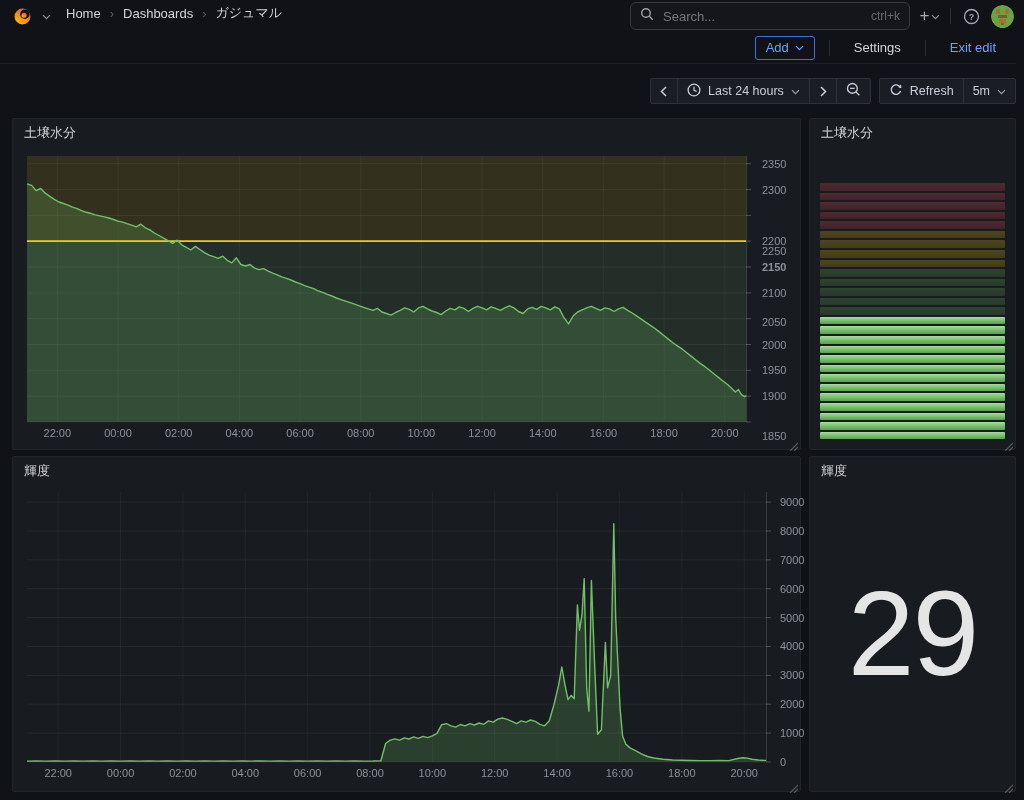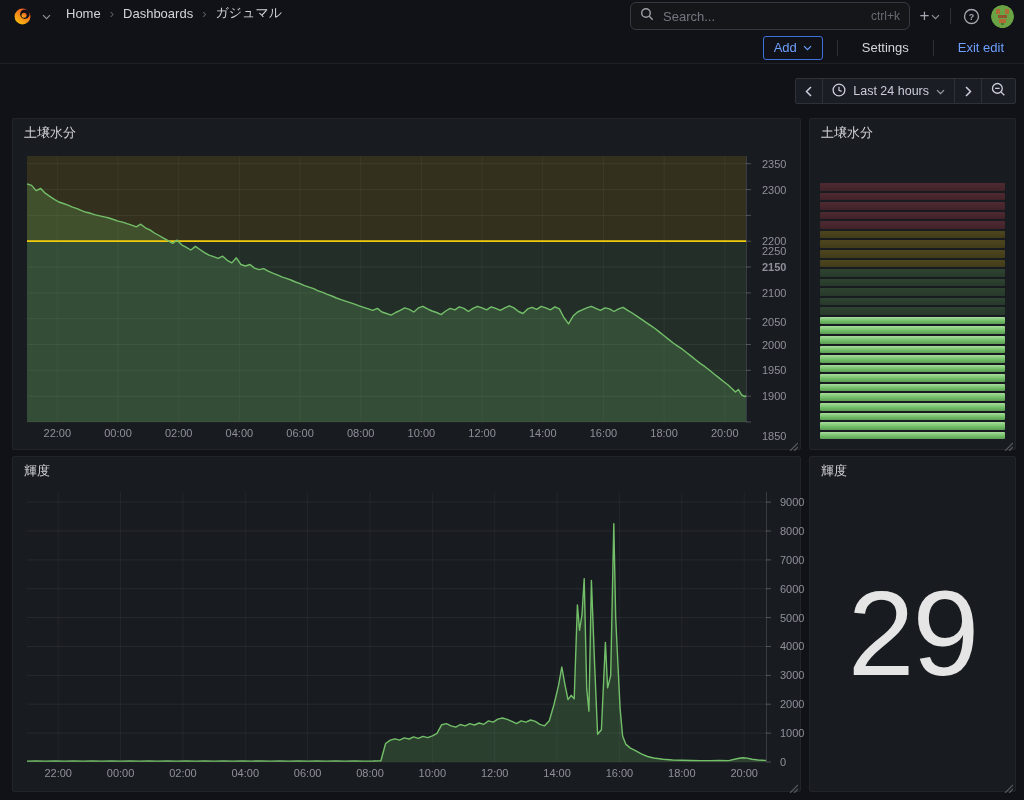--- a/index.html
+++ b/index.html
@@ -20,21 +20,21 @@
   .search-box input{flex:1;background:transparent;border:none;outline:none;color:#ccccdc;font-size:13px;
       font-family:inherit;min-width:0;}
   .search-box input::placeholder{color:rgba(204,204,220,0.52);}
   .kbd-hint{font-size:12px;color:rgba(204,204,220,0.45);white-space:nowrap;}
   .icon-btn{display:flex;align-items:center;justify-content:center;height:24px;min-width:24px;
       color:#a5a8b0;cursor:pointer;gap:2px;border-radius:4px;font-size:16px;}
   .v-div{width:1px;height:16px;background:#2d3036;}
   .avatar{width:23px;height:23px;border-radius:50%;overflow:hidden;cursor:pointer;display:block;}
 
   
-  .toolbar{position:absolute;top:32px;left:0;right:0;height:32px;display:flex;align-items:center;
+  .toolbar{position:absolute;top:32px;left:0;right:8px;height:32px;display:flex;align-items:center;
       justify-content:flex-end;gap:14px;padding:0 10px;box-sizing:border-box;border-bottom:1px solid #1d2025;}
   .btn{height:24px;display:inline-flex;align-items:center;gap:6px;font-size:13px;font-weight:500;
       border-radius:3px;padding:0 10px;cursor:pointer;white-space:nowrap;box-sizing:border-box;}
   .btn-outline{color:#6e9fff;border:1px solid #3d71d9;background:transparent;}
   .btn-text{color:#d4d4dc;}
   .btn-link{color:#6e9fff;}
   .btn-primary{background:#3d71d9;color:#ffffff;padding:0;overflow:hidden;}
   .btn-primary .btn-main{padding:0 10px;display:flex;align-items:center;height:100%;}
   .btn-primary .btn-caret{width:22px;height:100%;display:flex;align-items:center;justify-content:center;
       border-left:1px solid rgba(17,18,23,0.35);}
@@ -189,20 +189,37 @@
           </svg>
       </span>
       <span class="tb-seg">
         <span>
           <svg width="15" height="15" viewBox="0 0 16 16">
               <circle cx="6.8" cy="6.8" r="5.2" fill="none" stroke="#ccccdc" stroke-width="1.4"></circle>
               <line x1="4.4" y1="6.8" x2="9.2" y2="6.8" stroke="#ccccdc" stroke-width="1.4"></line>
               <line x1="10.8" y1="10.8" x2="14.2" y2="14.2" stroke="#ccccdc" stroke-width="1.4"></line>
             </svg>
         </span>
+      </span>
+    </div>
+    <div class="tb-group">
+      <span class="tb-seg">
+        <span>
+          <svg width="14" height="14" viewBox="0 0 16 16">
+              <path d="M13.2 9.2a5.4 5.4 0 1 1-0.4-4.2" fill="none" stroke="#ccccdc" stroke-width="1.5"></path>
+              <polygon points="13.8,1.6 14.2,6 10.2,4.6" fill="#ccccdc"></polygon>
+            </svg>
+        </span>
+        <span>Refresh</span>
+      </span>
+      <span class="tb-seg">
+        <span>5m</span>
+        <svg width="9" height="7" viewBox="0 0 10 8">
+            <polyline points="1,2.5 5,6.5 9,2.5" fill="none" stroke="#9da0a8" stroke-width="1.4"></polyline>
+          </svg>
       </span>
     </div>
   </div>
 
   <section class="panel" id="panel-soil-chart">
     <div class="panel-title">土壌水分</div>
     <div class="plot" id="c1-plot"><svg width="719" height="266" style="overflow: visible;">
           <rect x="0" y="0.0" width="719" height="85.2" fill="rgba(242,204,12,0.13)"></rect>
           <rect x="0" y="85.2" width="719" height="180.8" fill="rgba(115,191,105,0.12)"></rect>
           <line x1="30.3" y1="0" x2="30.3" y2="266" stroke="rgba(204,204,220,0.06)"></line>

